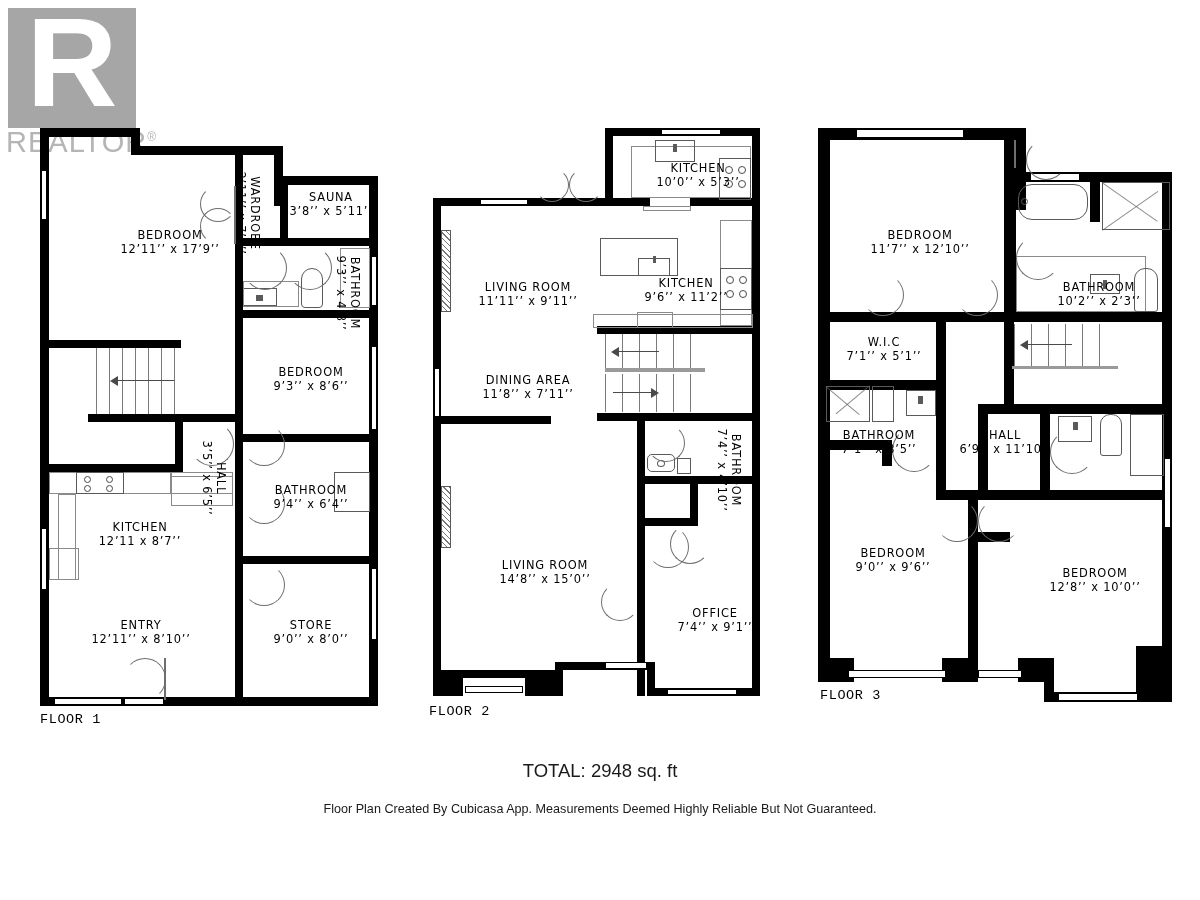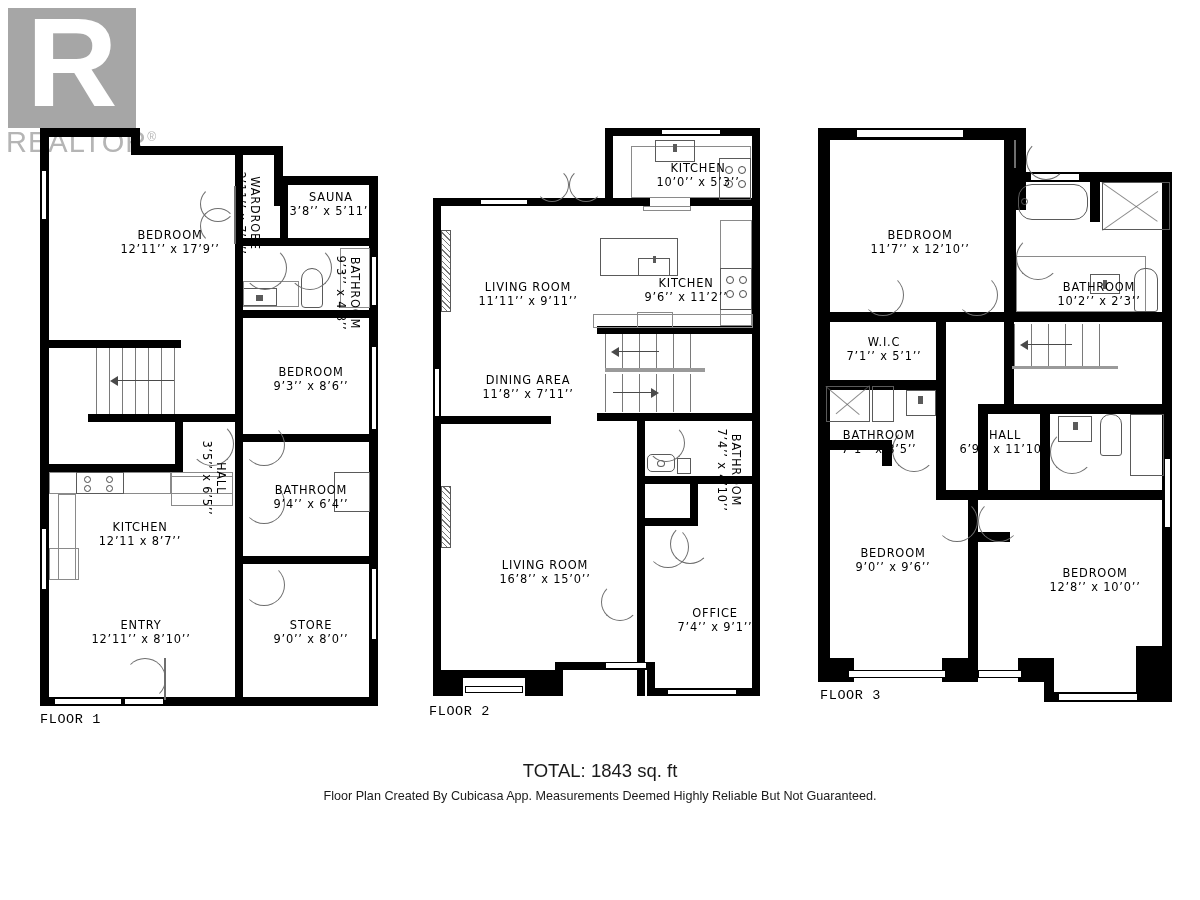--- a/index.html
+++ b/index.html
@@ -77,21 +77,21 @@
   .hatch{
     position:absolute;border:1.1px solid #5a5a5a;box-sizing:border-box;
     background:repeating-linear-gradient(45deg,#ffffff 0 3px,#777 3px 4px);
   }
 
   
   #footer{position:absolute;left:0;top:760px;width:1200px;text-align:center;}
   #total-line{font-family:"Liberation Sans",sans-serif;font-size:18.5px;color:#1a1a1a;}
   #floors-line{font-family:"Liberation Sans",sans-serif;font-size:18.5px;color:#1a1a1a;margin-top:9px;}
   #floors-line span{margin:0 2px;}
-  #disclaimer{font-family:"Liberation Sans",sans-serif;font-size:12.6px;color:#1a1a1a;margin-top:7px;}
+  #disclaimer{font-family:"Liberation Sans",sans-serif;font-size:12.6px;color:#1a1a1a;margin-top:20px;}
 </style>
 </head>
 <body>
 
 <div class="stage">
 
   <div id="realtor-logo">
     <div class="sq"></div>
     <div class="rglyph">R</div>
     <div class="rword"><span>REALTOR</span><sup>®</sup></div>
@@ -381,21 +381,21 @@
     <div class="lbl" style="left:38px;top:245px;width:130px;">
       <span class="nm">DINING AREA</span>
       <span class="dm">11’8’’ x 7’11’’</span>
     </div>
     <div class="lbl vert" style="left:318px;top:300px;width:84px;transform:rotate(90deg);">
       <span class="nm">BATHROOM</span>
       <span class="dm">7’4’’ x 4’10’’</span>
     </div>
     <div class="lbl" style="left:50px;top:430px;width:140px;">
       <span class="nm">LIVING ROOM</span>
-      <span class="dm">16’8’’ x 15’0’’</span>
+      <span class="dm">14’8’’ x 15’0’’</span>
     </div>
     <div class="lbl" style="left:242px;top:478px;width:96px;">
       <span class="nm">OFFICE</span>
       <span class="dm">7’4’’ x 9’1’’</span>
     </div>
 
     <div class="floorlbl" style="left:4px;top:576px;">FLOOR 2</div>
   </div>
 
   <div class="plan" id="floor3" style="left:818px;top:128px;width:370px;height:610px;">
@@ -525,17 +525,17 @@
     </div>
     <div class="lbl" style="left:210px;top:438px;width:134px;">
       <span class="nm">BEDROOM</span>
       <span class="dm">12’8’’ x 10’0’’</span>
     </div>
 
     <div class="floorlbl" style="left:2px;top:560px;">FLOOR 3</div>
   </div>
 
   <div id="footer">
-    <div id="total-line">TOTAL: 1843 sq. ft</div>
+    <div id="total-line">TOTAL: 2948 sq. ft</div>
     <div id="disclaimer">Floor Plan Created By Cubicasa App. Measurements Deemed Highly Reliable But Not Guaranteed.</div>
   </div>
 
 </div>
 
 </body></html>

